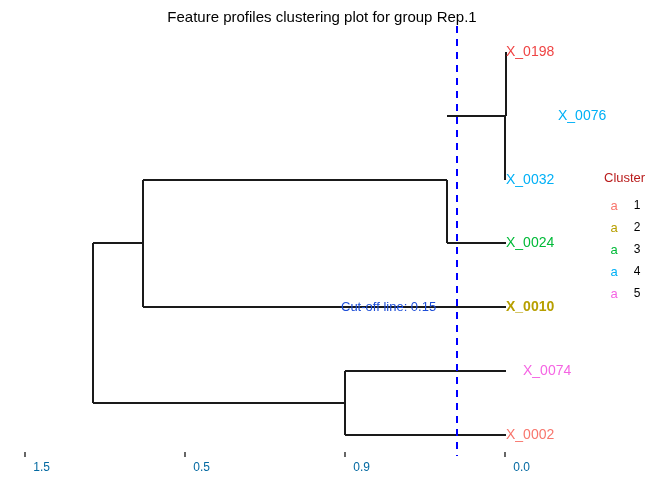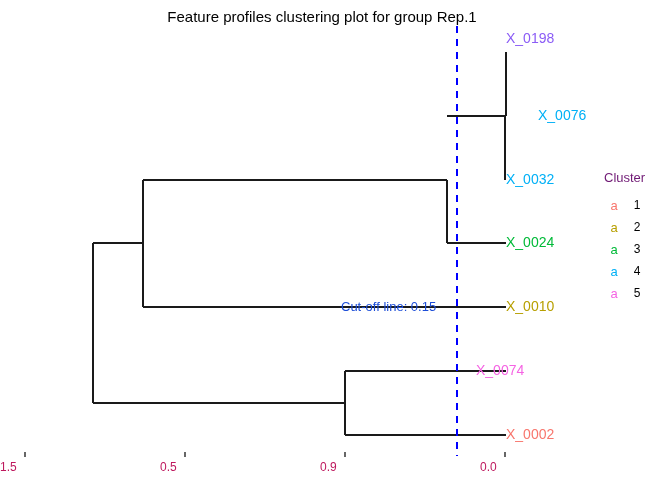--- a/index.html
+++ b/index.html
@@ -22,38 +22,38 @@
   }
   svg.canvas{position:absolute;left:0;top:0;width:672px;height:480px;}
   .leaf-label{
     position:absolute;
     font-size:14px;
     white-space:nowrap;
   }
   .tick-label{
     position:absolute;
     font-size:12px;
-    color:#be185d;
-    text-align:left;
+    color:#0369a1;
+    text-align:right;
     white-space:nowrap;
   }
   .cutoff-text{
     position:absolute;
     font-size:13px;
     color:#1d4ed8;
     white-space:nowrap;
   }
   .legend{
     position:absolute;
     left:604px;top:170px;
     width:68px;
   }
   .legend-title{
     font-size:13px;
-    color:#701a75;
+    color:#b91c1c;
     margin-bottom:9px;
     white-space:nowrap;
   }
   .legend-row{
     display:flex;
     align-items:center;
     height:22px;
   }
   .legend-glyph{
     width:20px;
@@ -96,26 +96,26 @@
     <g id="axis" stroke="#000000" stroke-width="1.2">
         <line x1="25" x2="25" y1="452" y2="457"></line>
         <line x1="185" x2="185" y1="452" y2="457"></line>
         <line x1="345" x2="345" y1="452" y2="457"></line>
         <line x1="505" x2="505" y1="452" y2="457"></line>
       </g>
     <line id="cutoff-line" stroke="#0000ff" stroke-width="2" stroke-dasharray="7,6" y1="26" y2="456" x1="457" x2="457"></line>
   </svg>
 
   <div id="leaf-labels">
-      <div class="leaf-label" style="left: 506px; top: 30px; color: #8b5cf6;">X_0198</div>
-      <div class="leaf-label" style="left: 506px; top: 107px; color: rgb(0, 176, 246); padding-left: 32px;">X_0076</div>
+      <div class="leaf-label" style="left: 506px; top: 43px; color: #ef4444;">X_0198</div>
+      <div class="leaf-label" style="left: 526px; top: 107px; color: rgb(0, 176, 246); padding-left: 32px;">X_0076</div>
       <div class="leaf-label" style="left: 506px; top: 171px; color: rgb(0, 176, 246);">X_0032</div>
       <div class="leaf-label" style="left: 506px; top: 234px; color: rgb(0, 186, 56);">X_0024</div>
-      <div class="leaf-label" style="left: 506px; top: 298px; color: rgb(183, 159, 0);">X_0010</div>
-      <div class="leaf-label" style="left: 476px; top: 362px; color: rgb(245, 100, 227);">X_0074</div>
+      <div class="leaf-label" style="left: 506px; top: 298px; color: rgb(183, 159, 0); font-weight: bold;">X_0010</div>
+      <div class="leaf-label" style="left: 523px; top: 362px; color: rgb(245, 100, 227);">X_0074</div>
       <div class="leaf-label" style="left: 506px; top: 426px; color: rgb(248, 118, 109);">X_0002</div>
     </div>
 
   <div id="tick-labels">
       <div class="tick-label" style="left: 0px; top: 460px; width: 50px;">1.5</div>
       <div class="tick-label" style="left: 160px; top: 460px; width: 50px;">0.5</div>
       <div class="tick-label" style="left: 320px; top: 460px; width: 50px;">0.9</div>
       <div class="tick-label" style="left: 480px; top: 460px; width: 50px;">0.0</div>
     </div>
 

